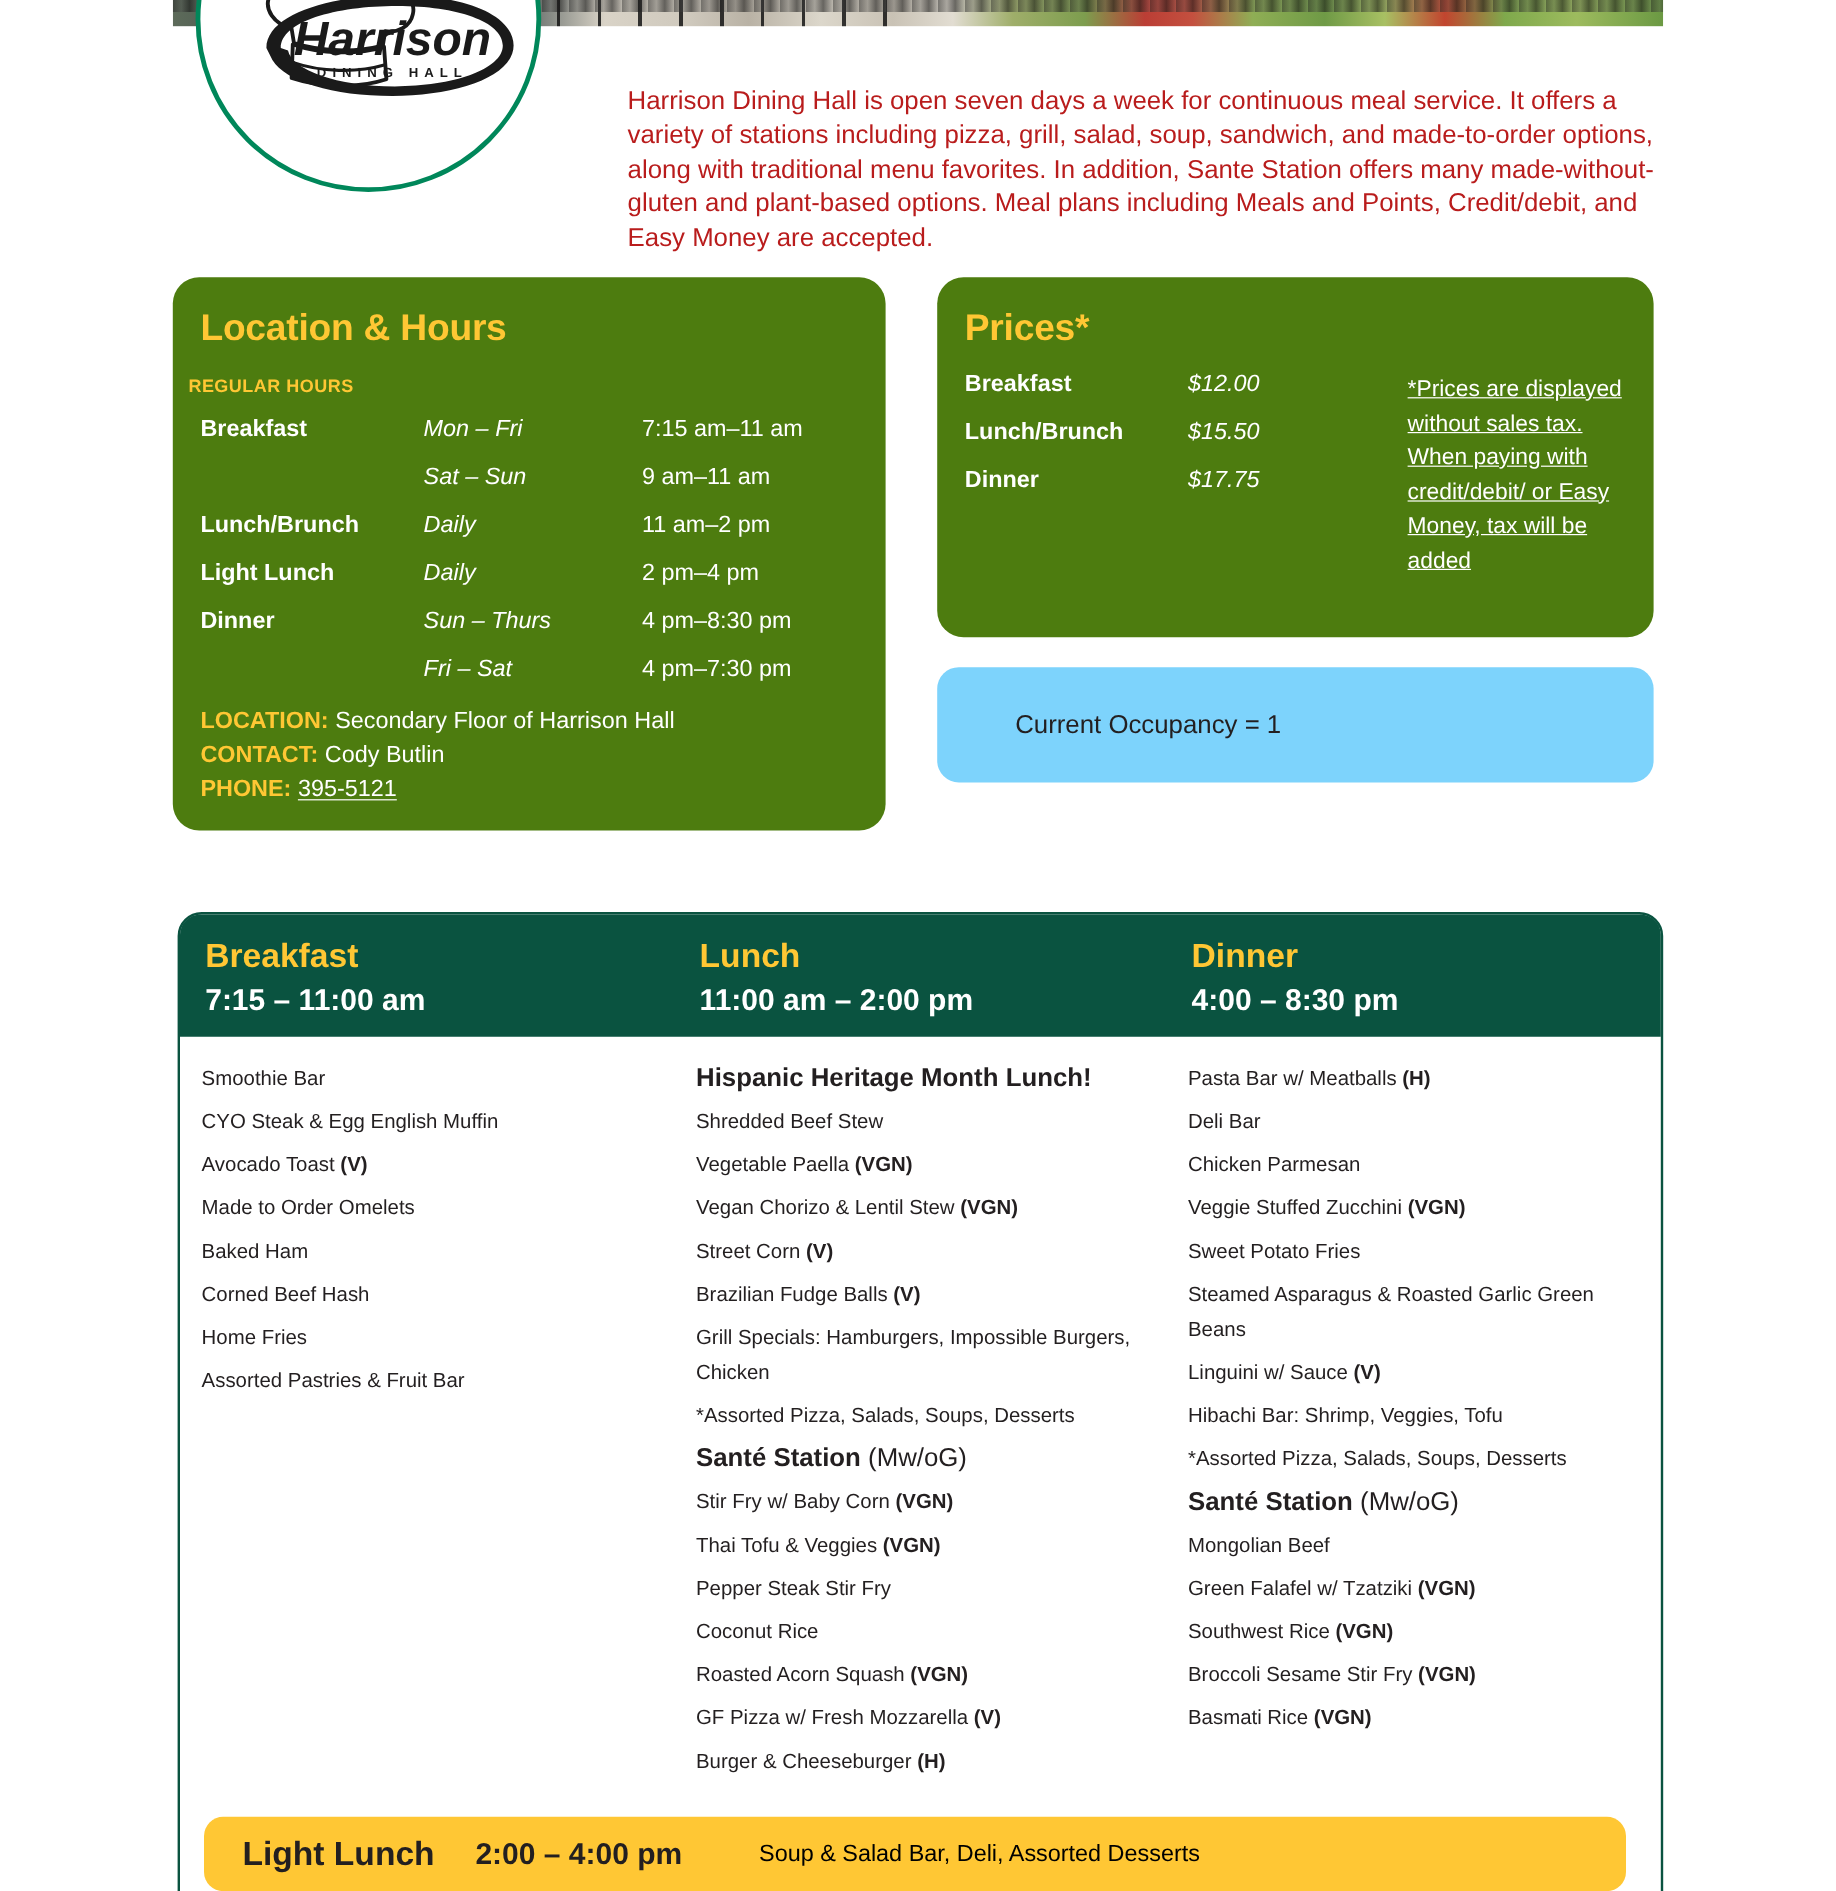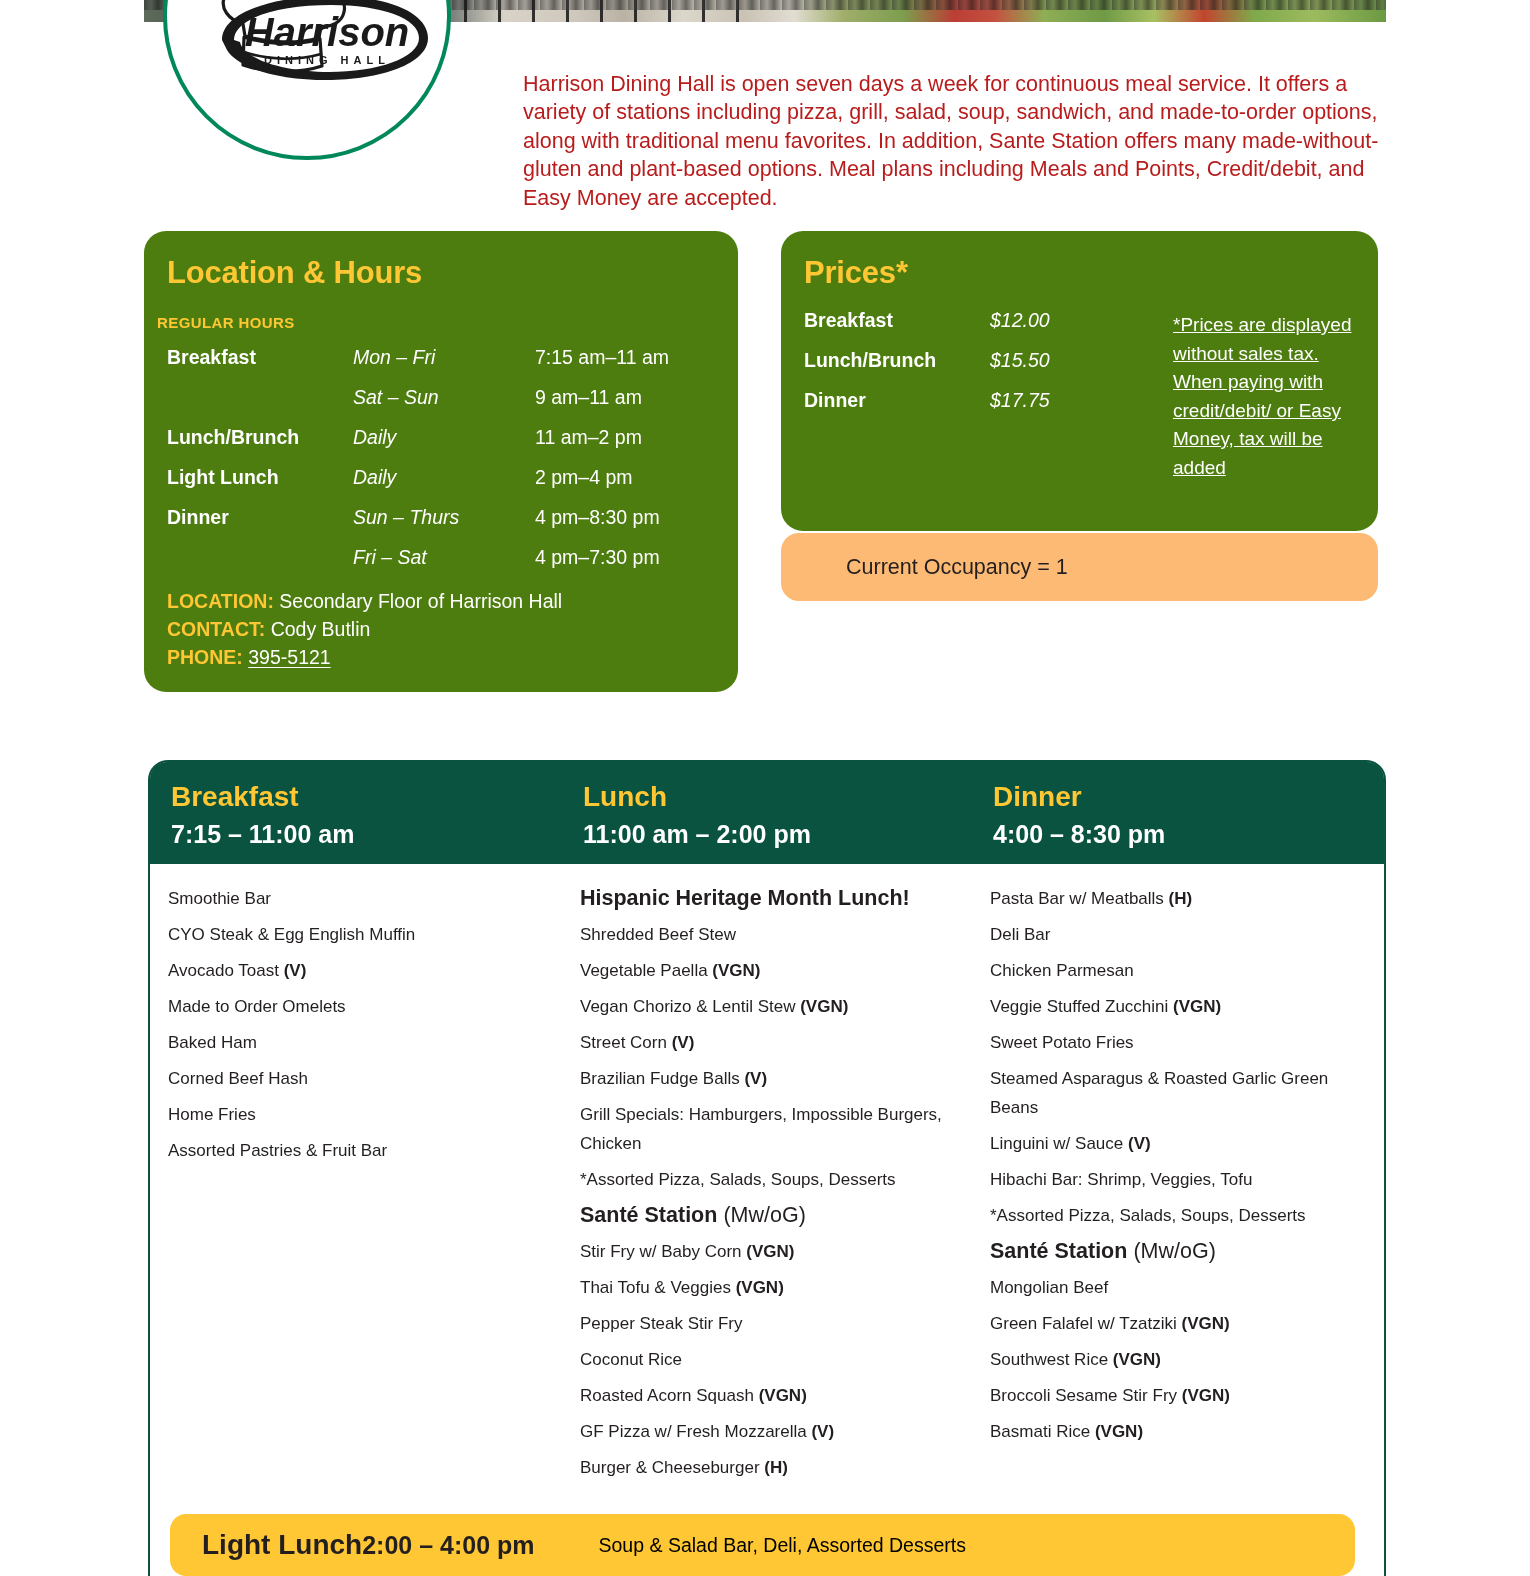--- a/index.html
+++ b/index.html
@@ -158,23 +158,23 @@
     width: 186px;
     font-size: 19px;
     line-height: 28.5px;
     color: #ffffff;
     text-decoration: underline;
   }
 
   
   #occupancy {
     position: absolute;
-    left: 781px; top: 533px;
-    width: 597px; height: 68px;
-    background: #fdba74;
+    left: 781px; top: 556px;
+    width: 597px; height: 96px;
+    background: #7dd3fc;
     border-radius: 18px;
   }
   #occupancy .occ-text {
     position: absolute;
     left: 65px; top: 50%;
     transform: translateY(-50%);
     font-size: 21.5px;
     color: #231f20;
   }
 
@@ -236,20 +236,21 @@
     display: flex;
     align-items: center;
   }
   #light-lunch .ll-title {
     margin-left: 32px;
     font-size: 28px;
     font-weight: 700;
     color: #231f20;
   }
   #light-lunch .ll-time {
+    margin-left: 34px;
     font-size: 25px;
     font-weight: 700;
     color: #231f20;
   }
   #light-lunch .ll-items {
     margin-left: 64px;
     font-size: 19.5px;
     color: #000000;
   }
 </style>

